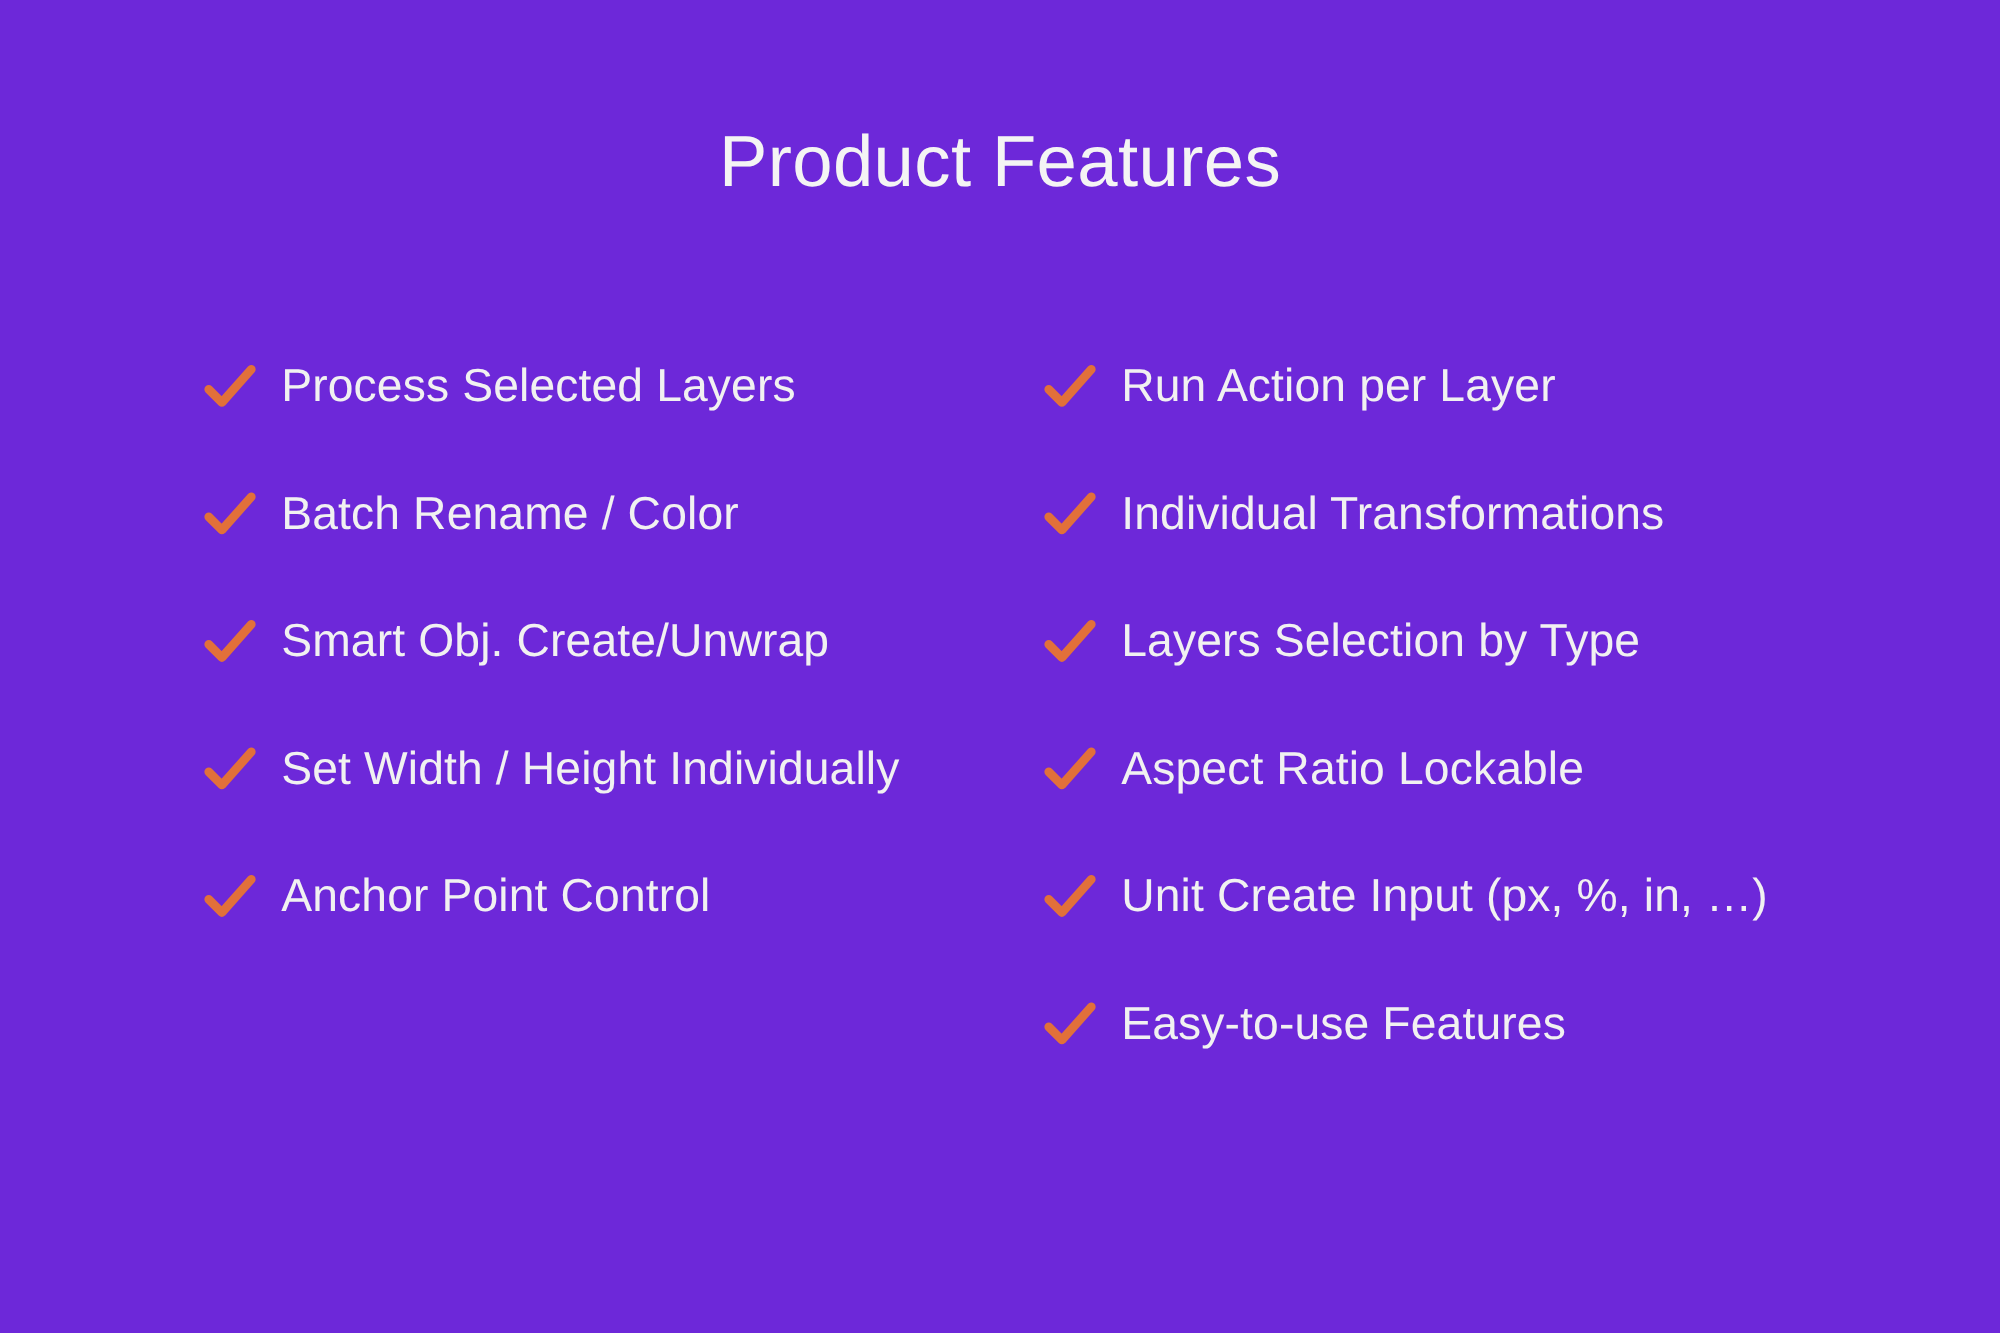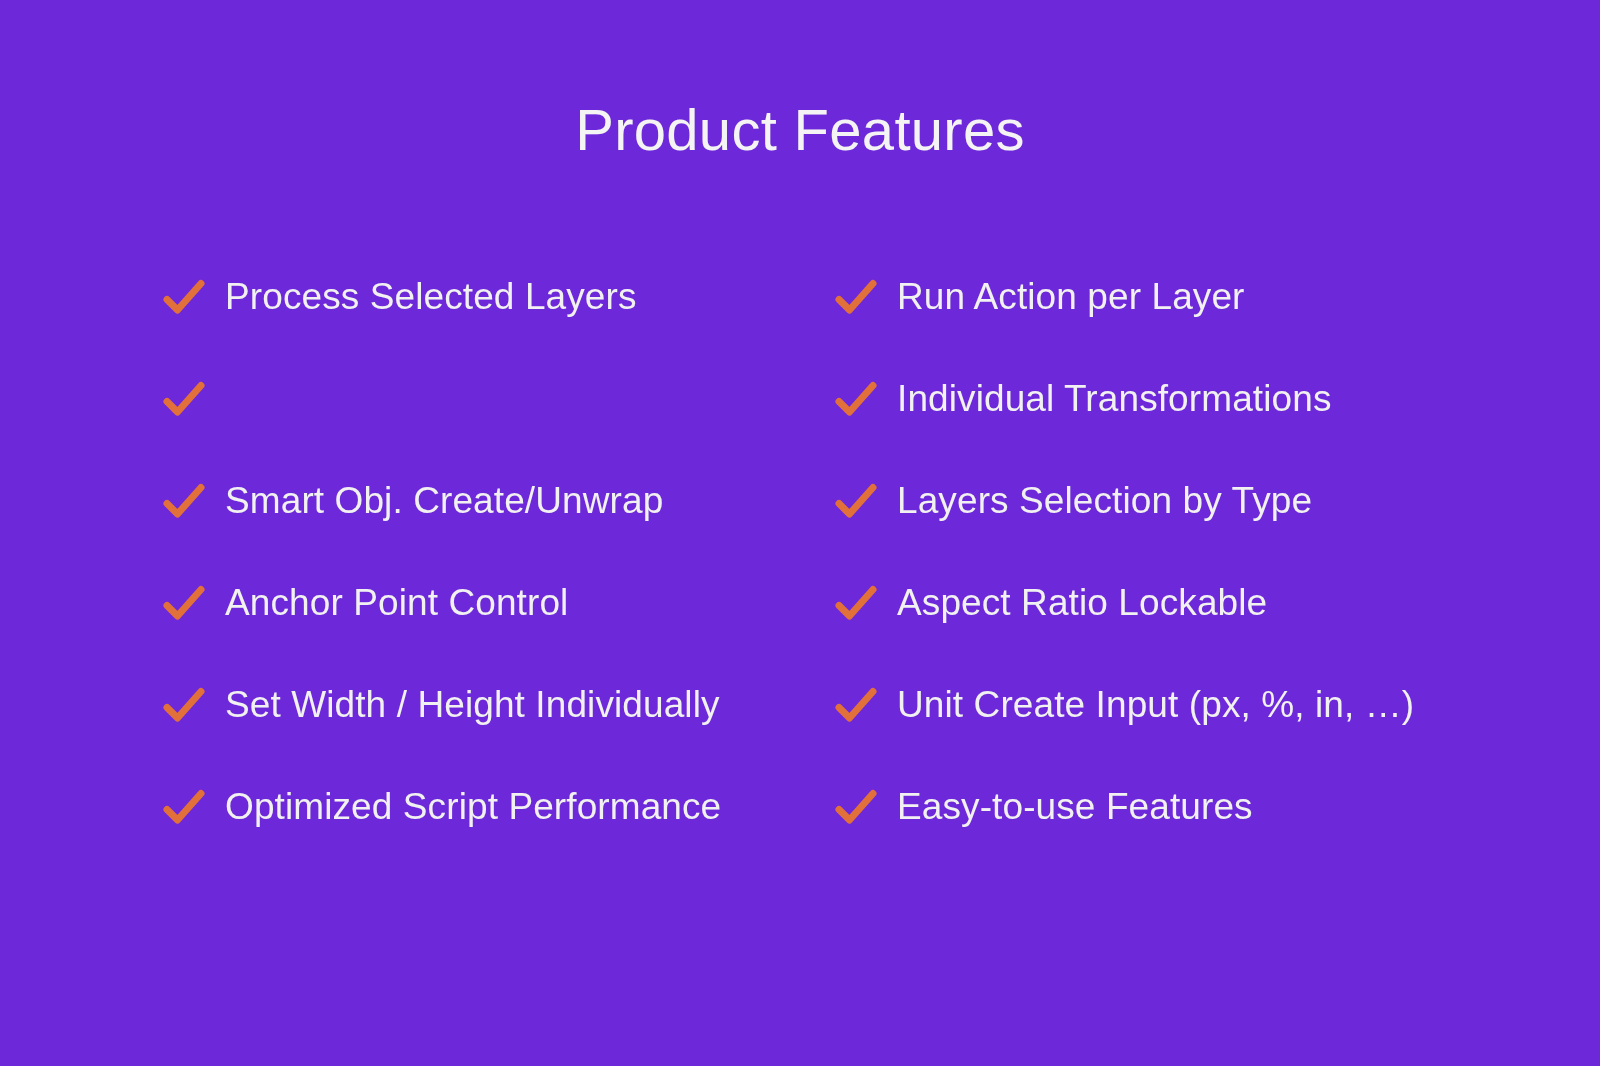--- a/index.html
+++ b/index.html
@@ -27,21 +27,21 @@
     text-align: center;
     color: #F4F4F4;
     font-size: 58px;
     font-weight: 300;
     letter-spacing: 0.3px;
     line-height: 1.15;
     white-space: nowrap;
   }
   .columns {
     position: absolute;
-    top: 263px;
+    top: 275px;
     left: 0;
     width: 100%;
     display: flex;
     flex-direction: row;
   }
   .feature-column {
     display: flex;
     flex-direction: column;
   }
   .feature-column.left {
@@ -100,57 +100,50 @@
         </span>
         <span class="feature-label">Process Selected Layers</span>
       </div>
 
       <div class="feature-item">
         <span class="check-icon">
           <svg width="42" height="42" viewBox="0 0 42 42" aria-hidden="true">
             <path d="M4 23.5 L14.5 34 L38 7.5" fill="none" stroke="#E2703A" stroke-width="7" stroke-linecap="round" stroke-linejoin="round"></path>
           </svg>
         </span>
+        <span class="feature-label">Batch Rename / Color</span>
       </div>
 
       <div class="feature-item">
         <span class="check-icon">
           <svg width="42" height="42" viewBox="0 0 42 42" aria-hidden="true">
             <path d="M4 23.5 L14.5 34 L38 7.5" fill="none" stroke="#E2703A" stroke-width="7" stroke-linecap="round" stroke-linejoin="round"></path>
           </svg>
         </span>
         <span class="feature-label">Smart Obj. Create/Unwrap</span>
       </div>
 
       <div class="feature-item">
         <span class="check-icon">
           <svg width="42" height="42" viewBox="0 0 42 42" aria-hidden="true">
             <path d="M4 23.5 L14.5 34 L38 7.5" fill="none" stroke="#E2703A" stroke-width="7" stroke-linecap="round" stroke-linejoin="round"></path>
           </svg>
         </span>
+        <span class="feature-label">Set Width / Height Individually</span>
+      </div>
+
+      <div class="feature-item">
+        <span class="check-icon">
+          <svg width="42" height="42" viewBox="0 0 42 42" aria-hidden="true">
+            <path d="M4 23.5 L14.5 34 L38 7.5" fill="none" stroke="#E2703A" stroke-width="7" stroke-linecap="round" stroke-linejoin="round"></path>
+          </svg>
+        </span>
         <span class="feature-label">Anchor Point Control</span>
       </div>
 
-      <div class="feature-item">
-        <span class="check-icon">
-          <svg width="42" height="42" viewBox="0 0 42 42" aria-hidden="true">
-            <path d="M4 23.5 L14.5 34 L38 7.5" fill="none" stroke="#E2703A" stroke-width="7" stroke-linecap="round" stroke-linejoin="round"></path>
-          </svg>
-        </span>
-        <span class="feature-label">Set Width / Height Individually</span>
-      </div>
-
-      <div class="feature-item">
-        <span class="check-icon">
-          <svg width="42" height="42" viewBox="0 0 42 42" aria-hidden="true">
-            <path d="M4 23.5 L14.5 34 L38 7.5" fill="none" stroke="#E2703A" stroke-width="7" stroke-linecap="round" stroke-linejoin="round"></path>
-          </svg>
-        </span>
-        <span class="feature-label">Optimized Script Performance</span>
-      </div>
 
     </div>
 
     <div class="feature-column right">
 
       <div class="feature-item">
         <span class="check-icon">
           <svg width="42" height="42" viewBox="0 0 42 42" aria-hidden="true">
             <path d="M4 23.5 L14.5 34 L38 7.5" fill="none" stroke="#E2703A" stroke-width="7" stroke-linecap="round" stroke-linejoin="round"></path>
           </svg>

